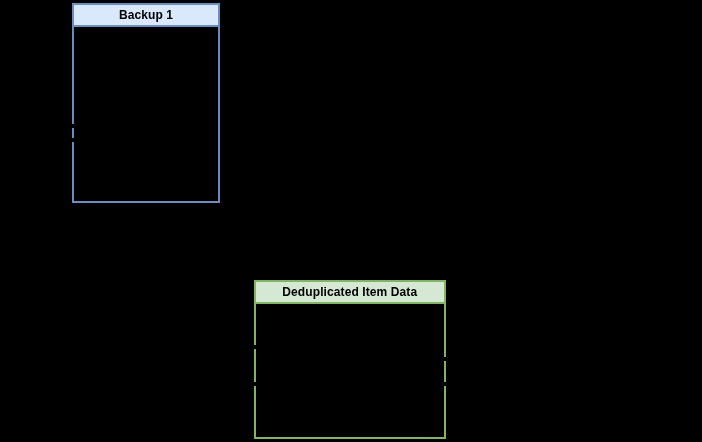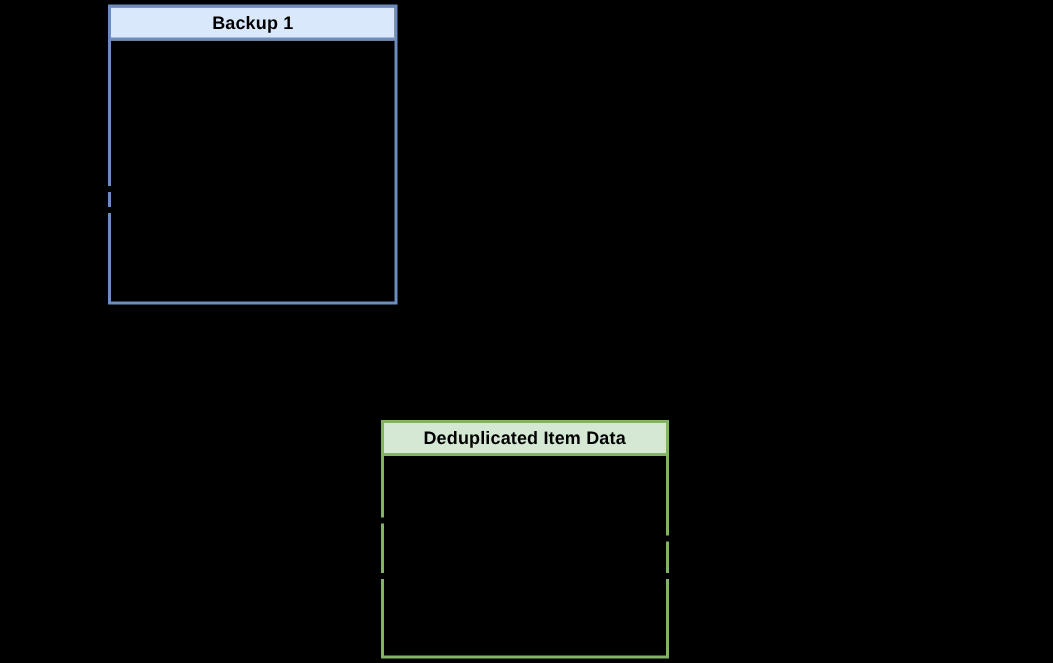--- a/index.html
+++ b/index.html
@@ -44,21 +44,21 @@
   
   .gap {
     position: absolute;
     width: 8px;
     height: 4px;
     background: #000000;
   }
   .gap.left  { left: -4px; }
   .gap.right { right: -4px; }
 
-  #backup1 { left: 72px;  top: 3px;   width: 193px; height: 199.5px; }
+  #backup1 { left: 72px;  top: 3px;   width: 148px; height: 199.5px; }
   #backup2 { left: 472px; top: 3px;   width: 164.5px; height: 199.5px; }
   #dedup   { left: 254px; top: 280px; width: 191.5px; height: 158.5px; }
 
   #backup1 .gap.g1 { top: 118.5px; }
   #backup1 .gap.g2 { top: 133px; }
   #backup2 .gap.g1 { top: 101.5px; }
   #backup2 .gap.g2 { top: 128.5px; }
   #dedup .gap.l1 { top: 63px; }
   #dedup .gap.l2 { top: 99.5px; }
   #dedup .gap.r1 { top: 75px; }

